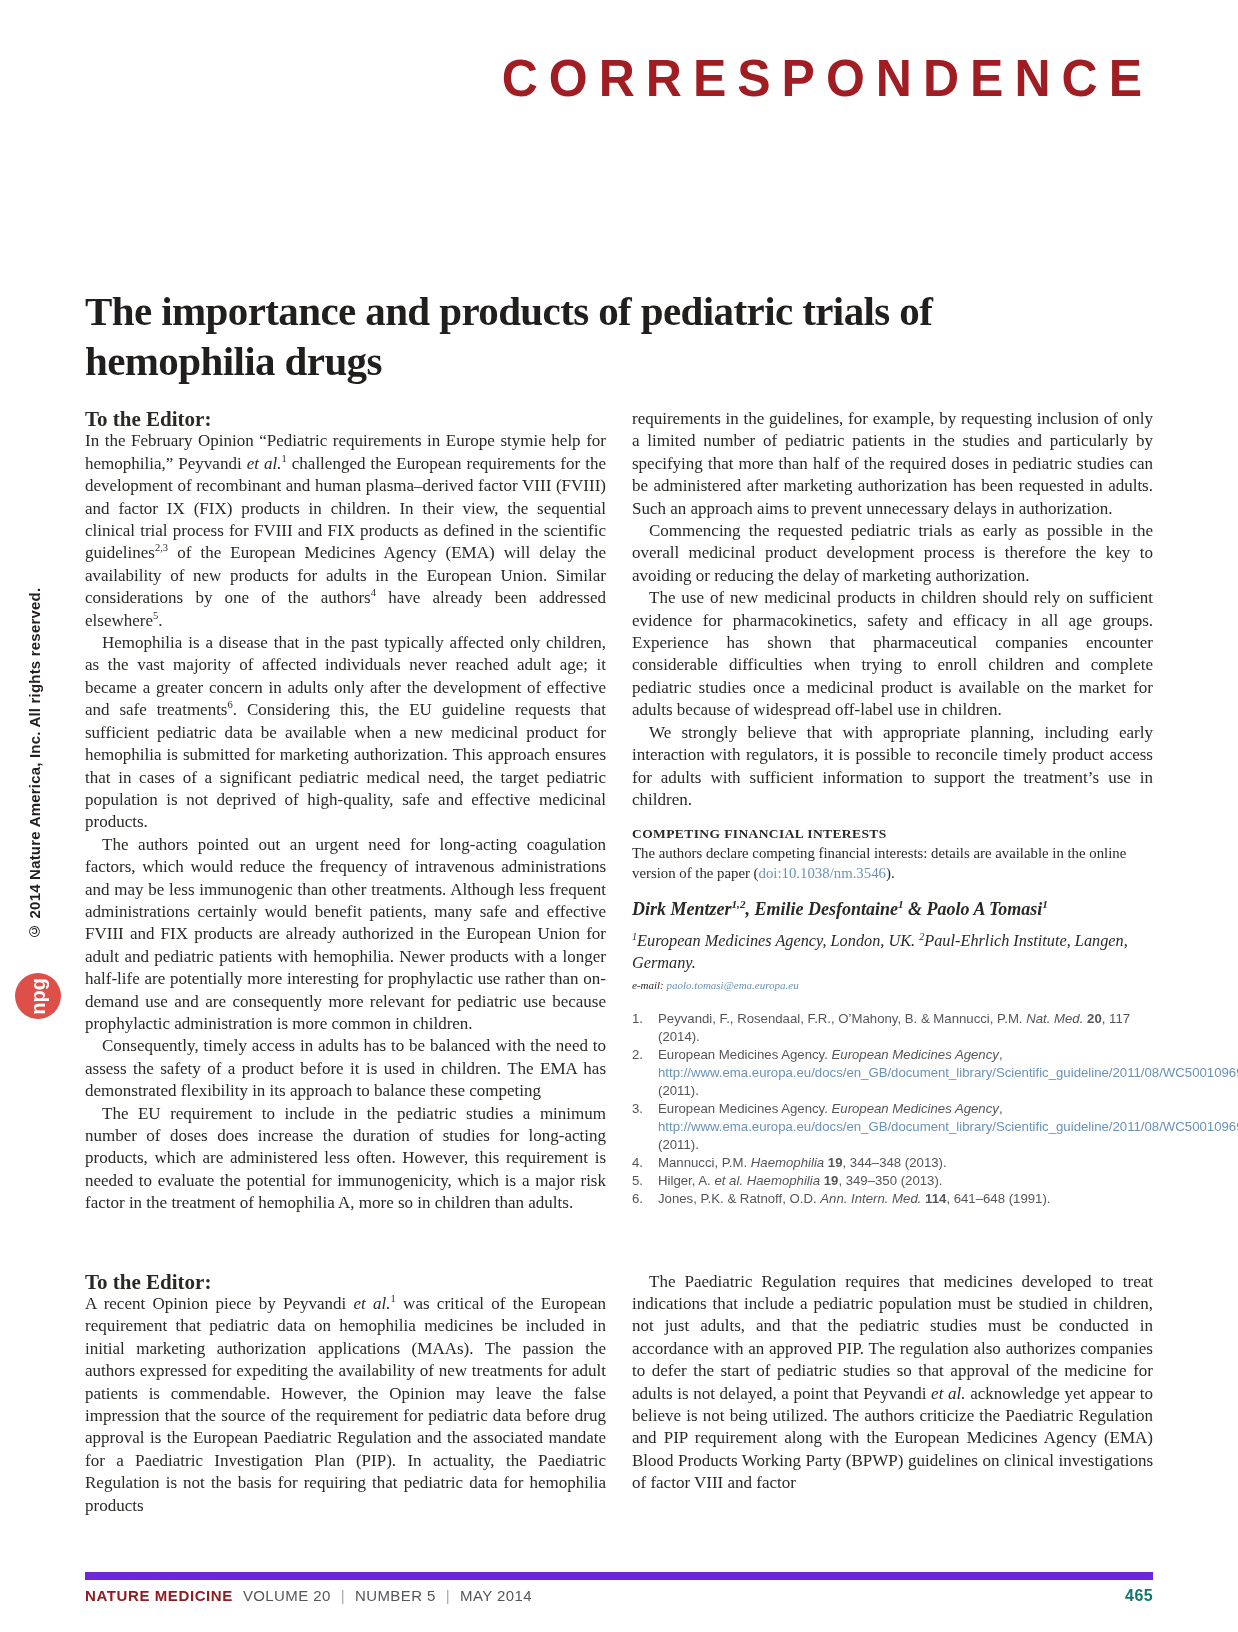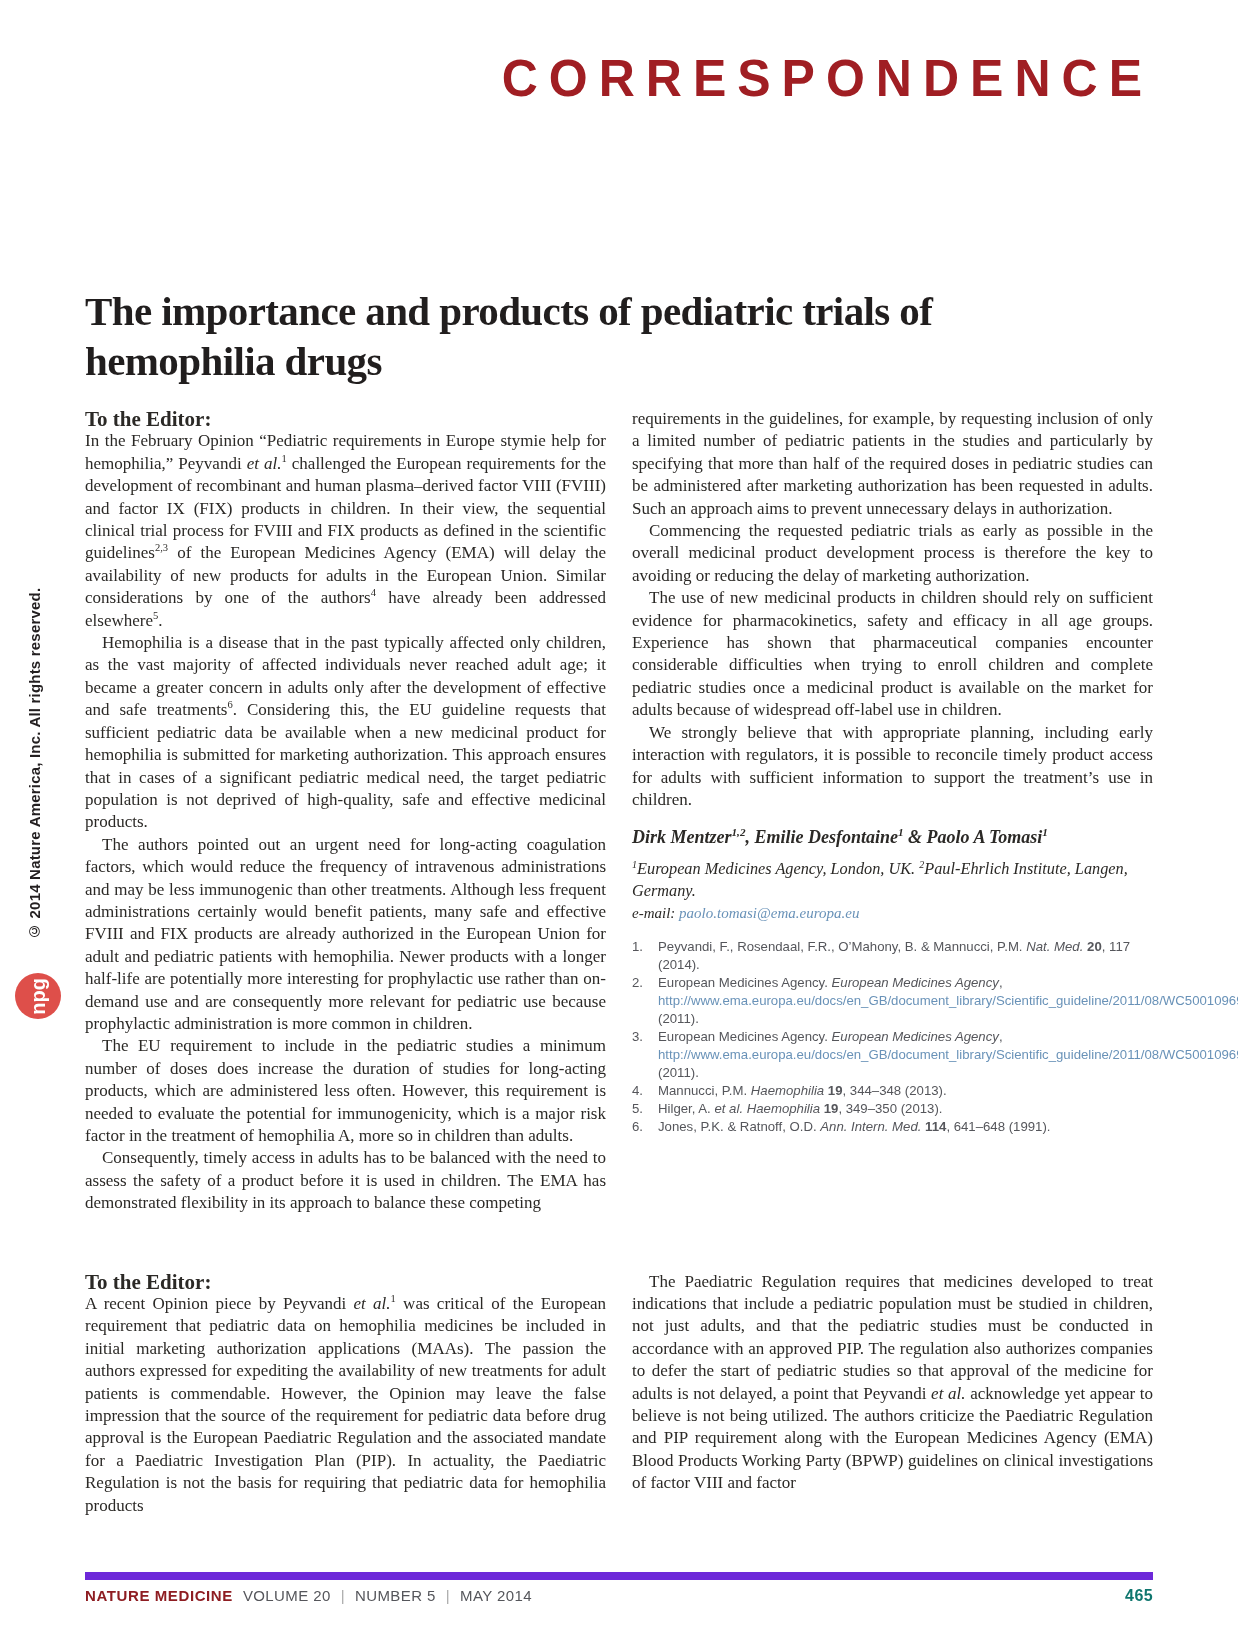--- a/index.html
+++ b/index.html
@@ -25,21 +25,21 @@
   .col{width:521px;}
   .salutation{font-weight:bold;font-size:21px;line-height:22.4px;margin:0;}
   p.body{margin:0;font-size:17px;line-height:22.4px;text-align:justify;}
   p.ind{text-indent:17px;}
   sup{font-size:0.62em;line-height:0;vertical-align:super;}
   .cfi{margin-top:15px;}
   .cfi-head{font-size:13.5px;font-weight:bold;letter-spacing:0.4px;margin:0;}
   .cfi-body{font-size:14.8px;line-height:19.5px;margin:2px 0 0 0;}
   .authors{margin:14px 0 0 0;font-size:18px;font-weight:bold;font-style:italic;line-height:24px;}
   .affil{margin:9px 0 0 0;font-style:italic;font-size:16.3px;line-height:21.5px;}
-  .email-line{margin:2px 0 0 0;font-style:italic;font-size:15px;line-height:21.5px;}
+  .email-line{margin:2px 0 0 0;font-style:italic;font-size:11px;line-height:21.5px;}
   .refs{margin:13px 0 0 0;padding:0;list-style:none;
     font-family:"Liberation Sans",sans-serif;font-size:13.2px;line-height:18px;color:#55565b;}
   .ref{display:flex;}
   .ref-num{width:26px;flex:none;}
   .ref-text{flex:1;}
   .lnk{color:#6992b8;}
   .footer{
     position:absolute;left:85px;width:1068px;top:1572px;
     border-top:8px solid #6d28d9;padding-top:7px;
     display:flex;justify-content:space-between;align-items:baseline;
@@ -81,29 +81,33 @@
     <h1 class="title">The importance and products of pediatric trials of hemophilia drugs</h1>
 
     <div class="letters">
 
       <div class="letter">
         <div class="col">
           <p class="salutation">To the Editor:</p>
           <p class="body">In the February Opinion “Pediatric requirements in Europe stymie help for hemophilia,” Peyvandi <em>et al.</em><sup>1</sup> challenged the European requirements for the development of recombinant and human plasma–derived factor VIII (FVIII) and factor IX (FIX) products in children. In their view, the sequential clinical trial process for FVIII and FIX products as defined in the scientific guidelines<sup>2,3</sup> of the European Medicines Agency (EMA) will delay the availability of new products for adults in the European Union. Similar considerations by one of the authors<sup>4</sup> have already been addressed elsewhere<sup>5</sup>.</p>
           <p class="body ind">Hemophilia is a disease that in the past typically affected only children, as the vast majority of affected individuals never reached adult age; it became a greater concern in adults only after the development of effective and safe treatments<sup>6</sup>. Considering this, the EU guideline requests that sufficient pediatric data be available when a new medicinal product for hemophilia is submitted for marketing authorization. This approach ensures that in cases of a significant pediatric medical need, the target pediatric population is not deprived of high-quality, safe and effective medicinal products.</p>
           <p class="body ind">The authors pointed out an urgent need for long-acting coagulation factors, which would reduce the frequency of intravenous administrations and may be less immunogenic than other treatments. Although less frequent administrations certainly would benefit patients, many safe and effective FVIII and FIX products are already authorized in the European Union for adult and pediatric patients with hemophilia. Newer products with a longer half-life are potentially more interesting for prophylactic use rather than on-demand use and are consequently more relevant for pediatric use because prophylactic administration is more common in children.</p>
+          <p class="body ind">Consequently, timely access in adults has to be balanced with the need to assess the safety of a product before it is used in children. The EMA has demonstrated flexibility in its approach to balance these competing</p>
           <p class="body ind">The EU requirement to include in the pediatric studies a minimum number of doses does increase the duration of studies for long-acting products, which are administered less often. However, this requirement is needed to evaluate the potential for immunogenicity, which is a major risk factor in the treatment of hemophilia A, more so in children than adults.</p>
-          <p class="body ind">Consequently, timely access in adults has to be balanced with the need to assess the safety of a product before it is used in children. The EMA has demonstrated flexibility in its approach to balance these competing</p>
         </div>
         <div class="col">
           <p class="body">requirements in the guidelines, for example, by requesting inclusion of only a limited number of pediatric patients in the studies and particularly by specifying that more than half of the required doses in pediatric studies can be administered after marketing authorization has been requested in adults. Such an approach aims to prevent unnecessary delays in authorization.</p>
           <p class="body ind">Commencing the requested pediatric trials as early as possible in the overall medicinal product development process is therefore the key to avoiding or reducing the delay of marketing authorization.</p>
           <p class="body ind">The use of new medicinal products in children should rely on sufficient evidence for pharmacokinetics, safety and efficacy in all age groups. Experience has shown that pharmaceutical companies encounter considerable difficulties when trying to enroll children and complete pediatric studies once a medicinal product is available on the market for adults because of widespread off-label use in children.</p>
           <p class="body ind">We strongly believe that with appropriate planning, including early interaction with regulators, it is possible to reconcile timely product access for adults with sufficient information to support the treatment’s use in children.</p>
 
+          <div class="cfi">
+            <p class="cfi-head">COMPETING FINANCIAL INTERESTS</p>
+            <p class="cfi-body">The authors declare competing financial interests: details are available in the online version of the paper (<span class="lnk">doi:10.1038/nm.3546</span>).</p>
+          </div>
 
           <p class="authors">Dirk Mentzer<sup>1,2</sup>, Emilie Desfontaine<sup>1</sup> &amp; Paolo A Tomasi<sup>1</sup></p>
           <p class="affil"><sup>1</sup>European Medicines Agency, London, UK. <sup>2</sup>Paul-Ehrlich Institute, Langen, Germany.</p>
           <p class="email-line"><span>e-mail: </span><span class="lnk">paolo.tomasi@ema.europa.eu</span></p>
 
           <ol class="refs">
             <li class="ref">
                 <span class="ref-num">1.</span>
                 <span class="ref-text">Peyvandi, F., Rosendaal, F.R., O’Mahony, B. &amp; Mannucci, P.M. <em>Nat. Med.</em> <b>20</b>, 117 (2014).</span>
               </li>

